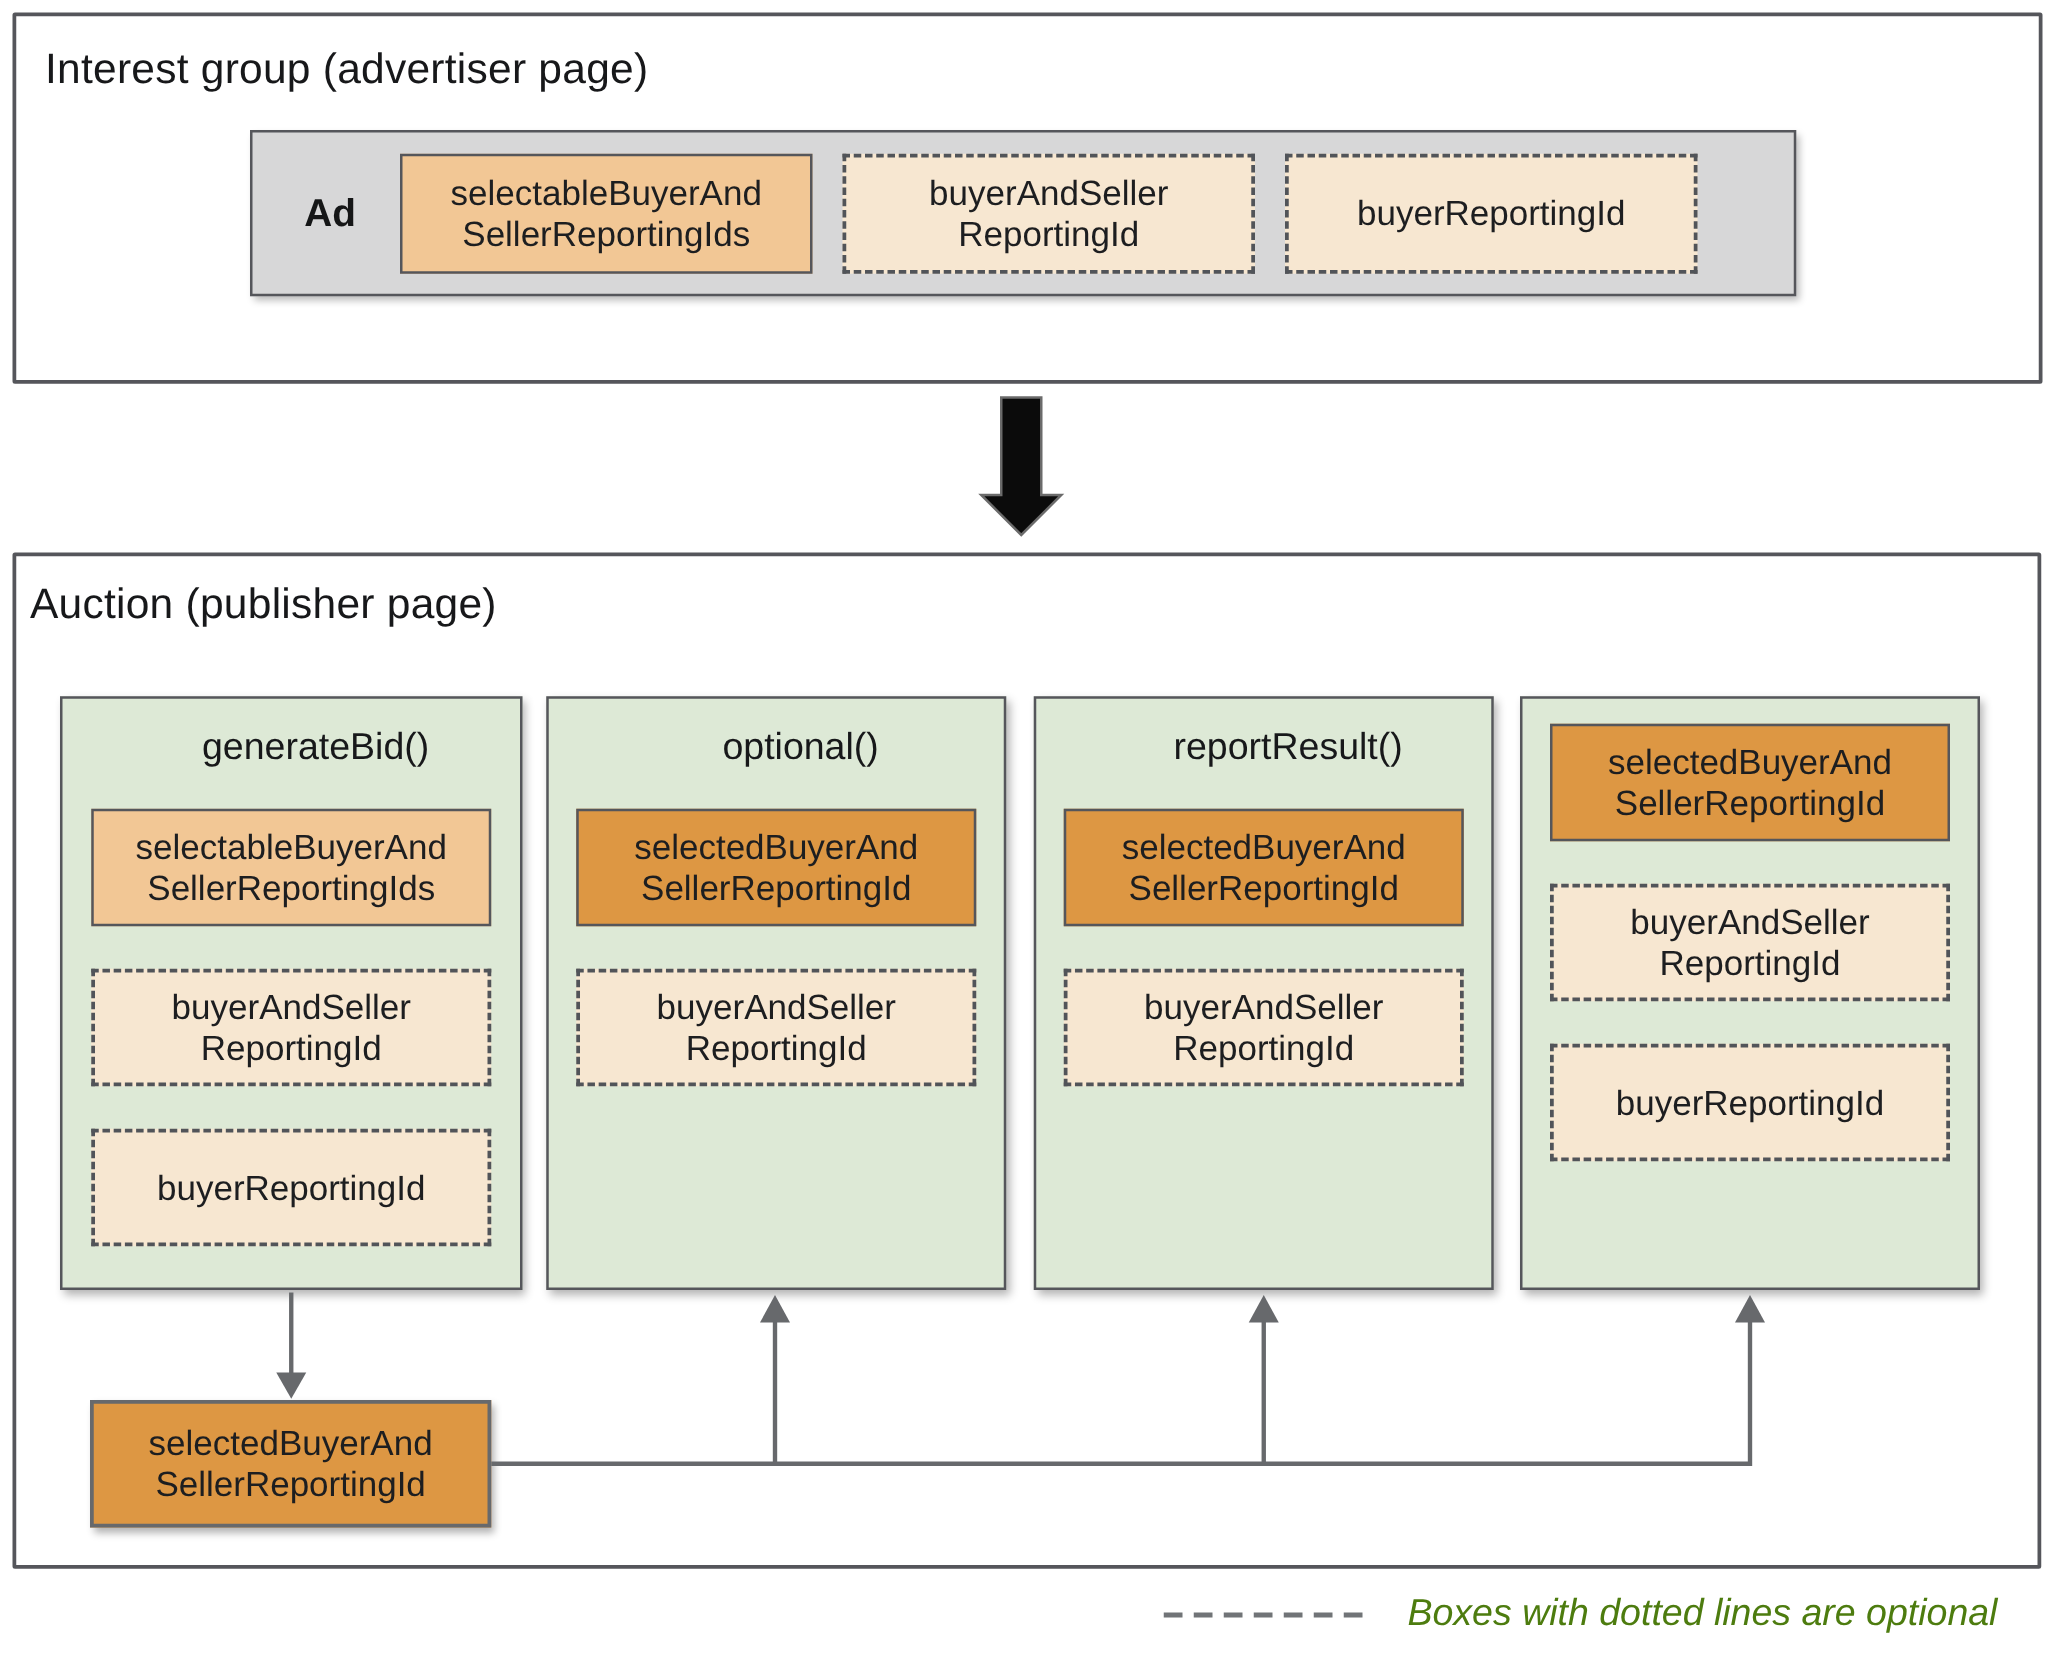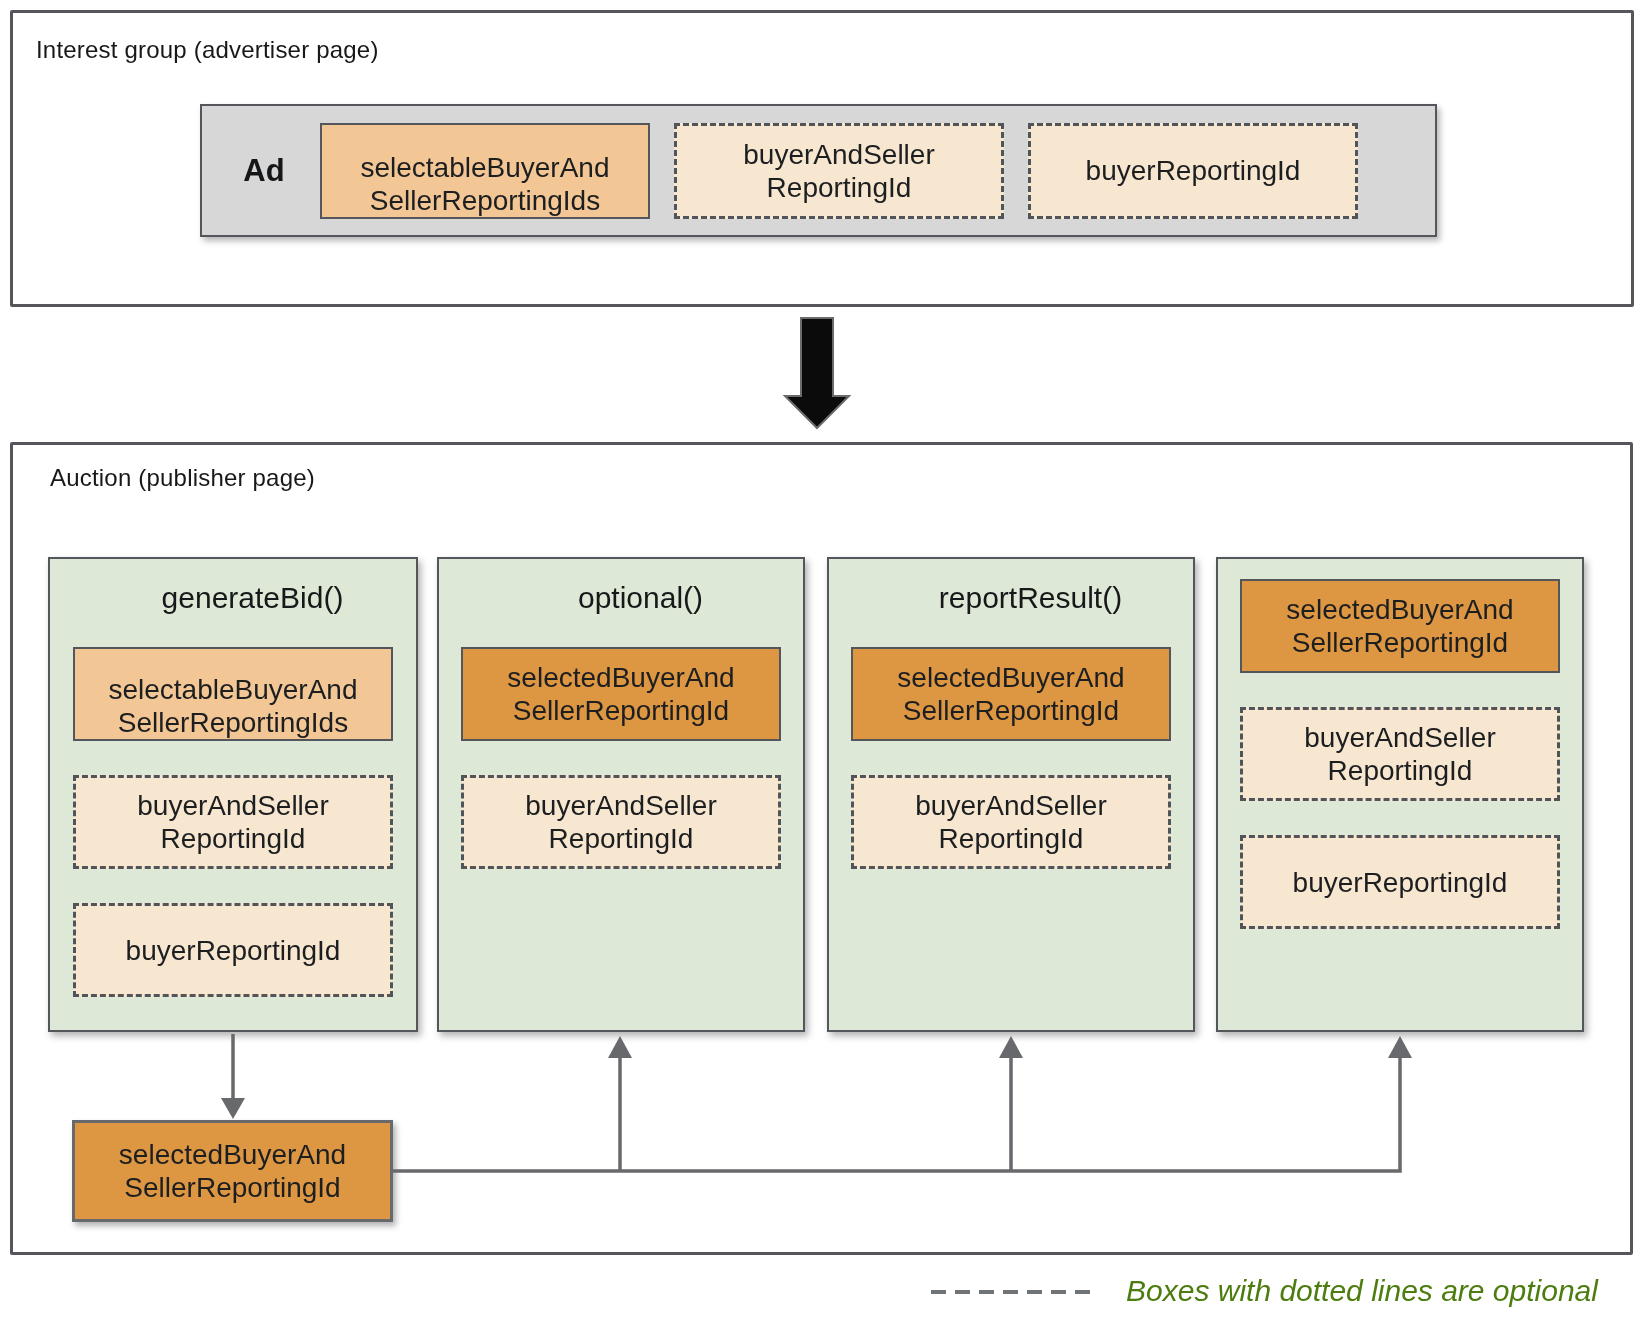--- a/index.html
+++ b/index.html
@@ -6,39 +6,39 @@
   body{
     width:1646px;height:1332px;position:relative;overflow:hidden;
     font-family:"Liberation Sans","DejaVu Sans",sans-serif;
     color:#1b1c1e;
   }
   .panel{
     position:absolute;background:#ffffff;
     border:3px solid #55565b;border-radius:2px;box-sizing:border-box;
   }
   .section-title{
-    position:absolute;font-size:24px;color:#17181a;letter-spacing:.2px;
+    position:absolute;font-size:34px;color:#17181a;letter-spacing:.2px;
     white-space:nowrap;
   }
   
   .ad-container{
     position:absolute;left:200px;top:104px;width:1237px;height:133px;
     background:#d7d7d8;border:2.5px solid #55565b;box-sizing:border-box;
     box-shadow:3px 4px 6px rgba(0,0,0,.28);
     display:flex;align-items:center;padding-left:30px;gap:24px;
   }
   .ad-label{width:64px;font-weight:bold;font-size:31px;text-align:center;color:#151617;}
   .pill{
     width:330px;height:96px;box-sizing:border-box;flex:none;
     display:flex;flex-direction:column;justify-content:center;align-items:center;
     font-size:28px;line-height:33px;color:#1d1e20;text-align:center;
   }
   .pill span{display:block;}
   .pill span:empty{display:none;}
-  .solid-tan{background:#f2c795;border:2.5px solid #55565b;justify-content:flex-end;}
+  .solid-tan{background:#f2c795;border:2.5px solid #55565b;}
   .dashed-optional{background:#f7e7d1;border:3px dashed #515459;}
   .solid-orange{background:#dd9743;border:2.5px solid #55565b;}
   
   .col{
     position:absolute;top:557px;width:368px;height:475px;box-sizing:border-box;
     background:#dde9d6;border:2.5px solid #55565b;
     box-shadow:3px 4px 7px rgba(0,0,0,.3);
     padding-top:20px;
   }
   .col-title{
@@ -80,21 +80,21 @@
     <span>ReportingId</span>
   </div>
   <div class="pill dashed-optional">
     <span>buyerReportingId</span>
 
   </div>
 </div>
 
 <div class="panel" style="left:10px;top:442px;width:1623px;height:813px;">
 </div>
-<div class="section-title" style="left:50px;top:464px;">Auction (publisher page)</div>
+<div class="section-title" style="left:24px;top:464px;">Auction (publisher page)</div>
 
 <div class="col" style="left:48px;width:370px;">
   <div class="col-title">generateBid()</div>
   <div class="pill solid-tan">
     <span>selectableBuyerAnd</span>
     <span>SellerReportingIds</span>
   </div>
   <div class="pill dashed-optional">
     <span>buyerAndSeller</span>
     <span>ReportingId</span>

